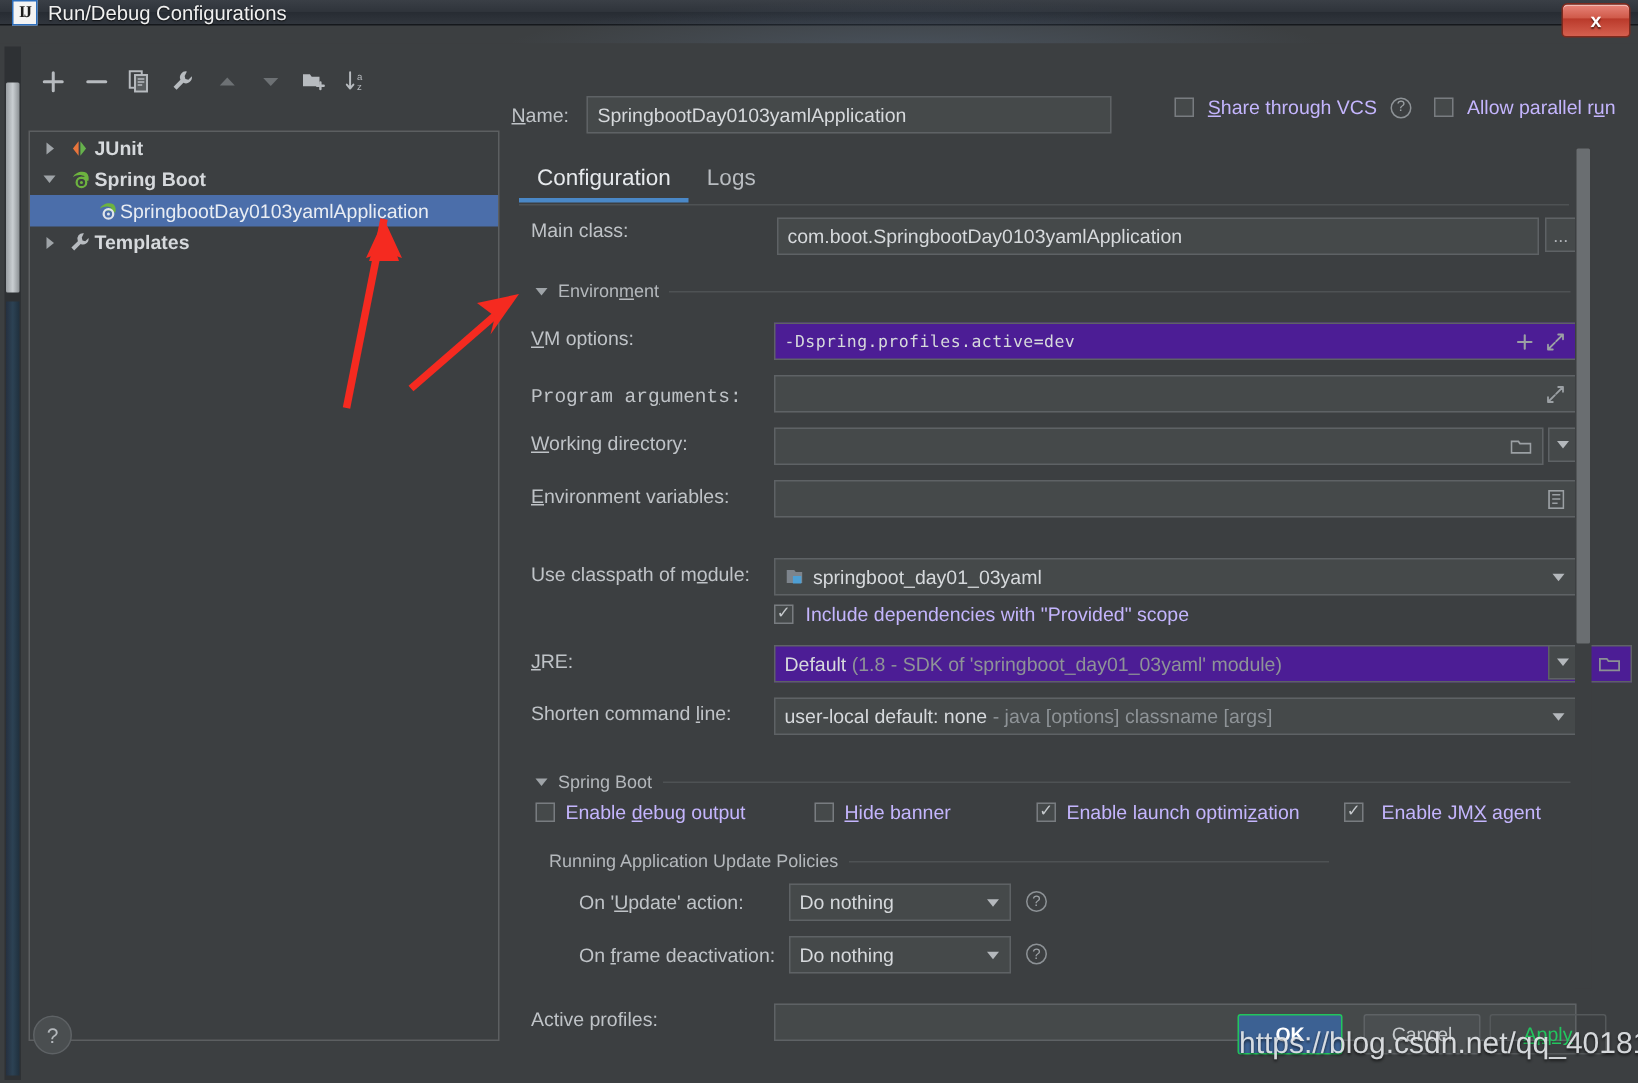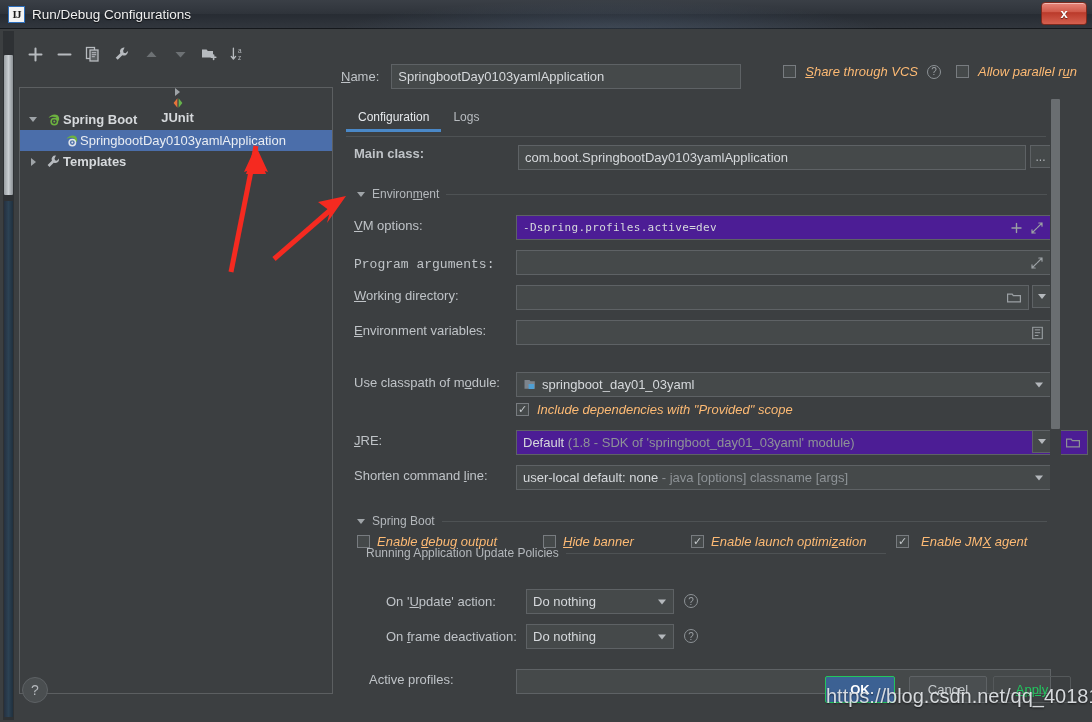--- a/index.html
+++ b/index.html
@@ -12,21 +12,21 @@
   }
 
   #root {
     position: relative;
     width: 1092px; height: 722px;
     background: #3c3f41;
   }
 
   
   #titlebar {
-    position: absolute; left: 0; top: 0; width: 1092px; height: 29px;
+    position: absolute; left: 0; top: 0; width: 1092px; height: 17px;
     background: linear-gradient(to bottom, #3a3f46 0%, #2f343b 48%, #272c33 52%, #31363d 100%);
     border-bottom: 1px solid #15181c;
     display: flex; align-items: center;
   }
   #titlebar .glow {
     position: absolute; left: 330px; top: 0; width: 560px; height: 29px;
     background: radial-gradient(ellipse at 50% 120%, rgba(120,150,190,0.22), rgba(120,150,190,0) 70%);
     pointer-events: none;
   }
   .ij-logo {
@@ -151,35 +151,35 @@
   .cb {
     width: 13px; height: 13px; flex: none;
     background: #45494a; border: 1px solid #787c80;
     display: flex; align-items: center; justify-content: center;
     cursor: pointer;
   }
   .cb.on::after {
     content: "✓"; font-size: 11px; color: #c6cacd; line-height: 1;
     margin-top: -1px;
   }
-  .cbtext { font-size: 13px; color: #fdba74; white-space: nowrap; cursor: pointer; font-style: italic; }
+  .cbtext { font-size: 13px; color: #c4b5fd; white-space: nowrap; cursor: pointer; }
   .help-circ {
     width: 14px; height: 14px; border-radius: 50%;
     border: 1px solid #8d9296; color: #9ba0a4;
     font-size: 10px; display: flex; align-items: center; justify-content: center;
     cursor: pointer; flex: none;
   }
 
   
   #tabs {
     position: absolute; left: 5px; top: 75px; height: 31px;
     display: flex; align-items: flex-start;
   }
   .tab {
-    font-size: 12px; color: #b8bcc0; padding: 4px 12px 8px 12px;
+    font-size: 15px; color: #b8bcc0; padding: 4px 12px 8px 12px;
     cursor: pointer; position: relative;
   }
   .tab.active { color: #e6e9ec; }
   .tab.active::after {
     content: ""; position: absolute; left: 0; bottom: 0;
     width: 100%; height: 3px; background: #4a88c7;
   }
   #tabs-underline {
     position: absolute; left: 5px; top: 105px; width: 700px; height: 1px;
     background: #4e5254;
@@ -335,21 +335,21 @@
         <svg width="16" height="16" viewBox="0 0 16 16">
           <path d="M3.4 2.2v10.4M1.2 10.4l2.2 2.6 2.2-2.6" stroke="#b7bbbf" stroke-width="1.3" fill="none" stroke-linecap="round" stroke-linejoin="round"></path>
           <text x="8" y="7" font-size="6.4" fill="#b7bbbf" font-family="Liberation Sans, sans-serif">a</text>
           <text x="8" y="14" font-size="6.4" fill="#b7bbbf" font-family="Liberation Sans, sans-serif">z</text>
         </svg>
       </div>
     </div>
 
     <div id="tree-panel">
 
-      <div class="tree-row" style="padding-left:3px;flex-direction:column;">
+      <div class="tree-row" style="padding-left:3px;">
         <span class="twisty">
             <i></i>
           </span>
         <span class="tree-ico">
           <svg width="14" height="14" viewBox="0 0 14 14">
             <path d="M6.4 2.2 L2.6 7 L6.4 11.8 Z" fill="#e8743b"></path>
             <path d="M7.6 2.2 L11.4 7 L7.6 11.8 Z" fill="#66b24c"></path>
           </svg>
         </span>
         <span class="tree-label">JUnit</span>
@@ -417,21 +417,21 @@
           <span>Configuration</span>
         </div>
         <div class="tab">
           <span>Logs</span>
         </div>
       </div>
       <div id="tabs-underline"></div>
 
       <div id="form">
 
-        <div class="row" style="left:8px; top:7px;font-weight:bold;">
+        <div class="row" style="left:8px; top:7px;">
           <span class="lbl" style="width:160px;">Main class:</span>
         </div>
         <div class="field" style="position:absolute; left:172px; top:6px; width:508px;">
           <span class="val">com.boot.SpringbootDay0103yamlApplication</span>
         </div>
         <div class="iconbtn" style="position:absolute; left:684px; top:6px;">
           <span style="font-size:12px; line-height:6px;">...</span>
         </div>
 
         <div class="sep-title" style="left:11px; top:48px; width:690px;">
@@ -563,21 +563,21 @@
         </div>
         <div class="row" style="left:345px; top:395px; gap:7px;">
           <span class="cb on"></span>
           <span class="cbtext">Enable launch optimi<span class="u">z</span>ation</span>
         </div>
         <div class="row" style="left:550px; top:395px; gap:12px;">
           <span class="cb on"></span>
           <span class="cbtext">Enable JM<span class="u">X</span> agent</span>
         </div>
 
-        <div class="sep-title" style="left:20px; top:407px; width:520px;">
+        <div class="sep-title" style="left:20px; top:428px; width:520px;">
           <span>Running Application Update Policies</span>
           <span class="sep-line"></span>
         </div>
 
         <div class="row" style="left:40px; top:455px;">
           <span class="lbl">On '<span class="u">U</span>pdate' action:</span>
         </div>
         <div class="field" style="position:absolute; left:180px; top:450px; width:148px;">
           <span class="val">Do nothing</span>
           <span class="inline-ico" style="right:7px;">
@@ -590,21 +590,21 @@
           <span class="lbl">On <span class="u">f</span>rame deactivation:</span>
         </div>
         <div class="field" style="position:absolute; left:180px; top:485px; width:148px;">
           <span class="val">Do nothing</span>
           <span class="inline-ico" style="right:7px;">
               <span class="arrow-dn"></span>
             </span>
         </div>
         <span class="help-circ" style="position:absolute; left:338px; top:490px;">?</span>
 
-        <div class="row" style="left:8px; top:533px;margin-left:15px;">
+        <div class="row" style="left:8px; top:533px;">
           <span class="lbl">Active profiles:</span>
         </div>
         <div class="field" style="position:absolute; left:170px; top:530px; width:535px;">
           <span class="val"></span>
         </div>
 
       </div>
     </div>
 
     <div id="cfg-scroll" style="left:1050px; top:70px;">

